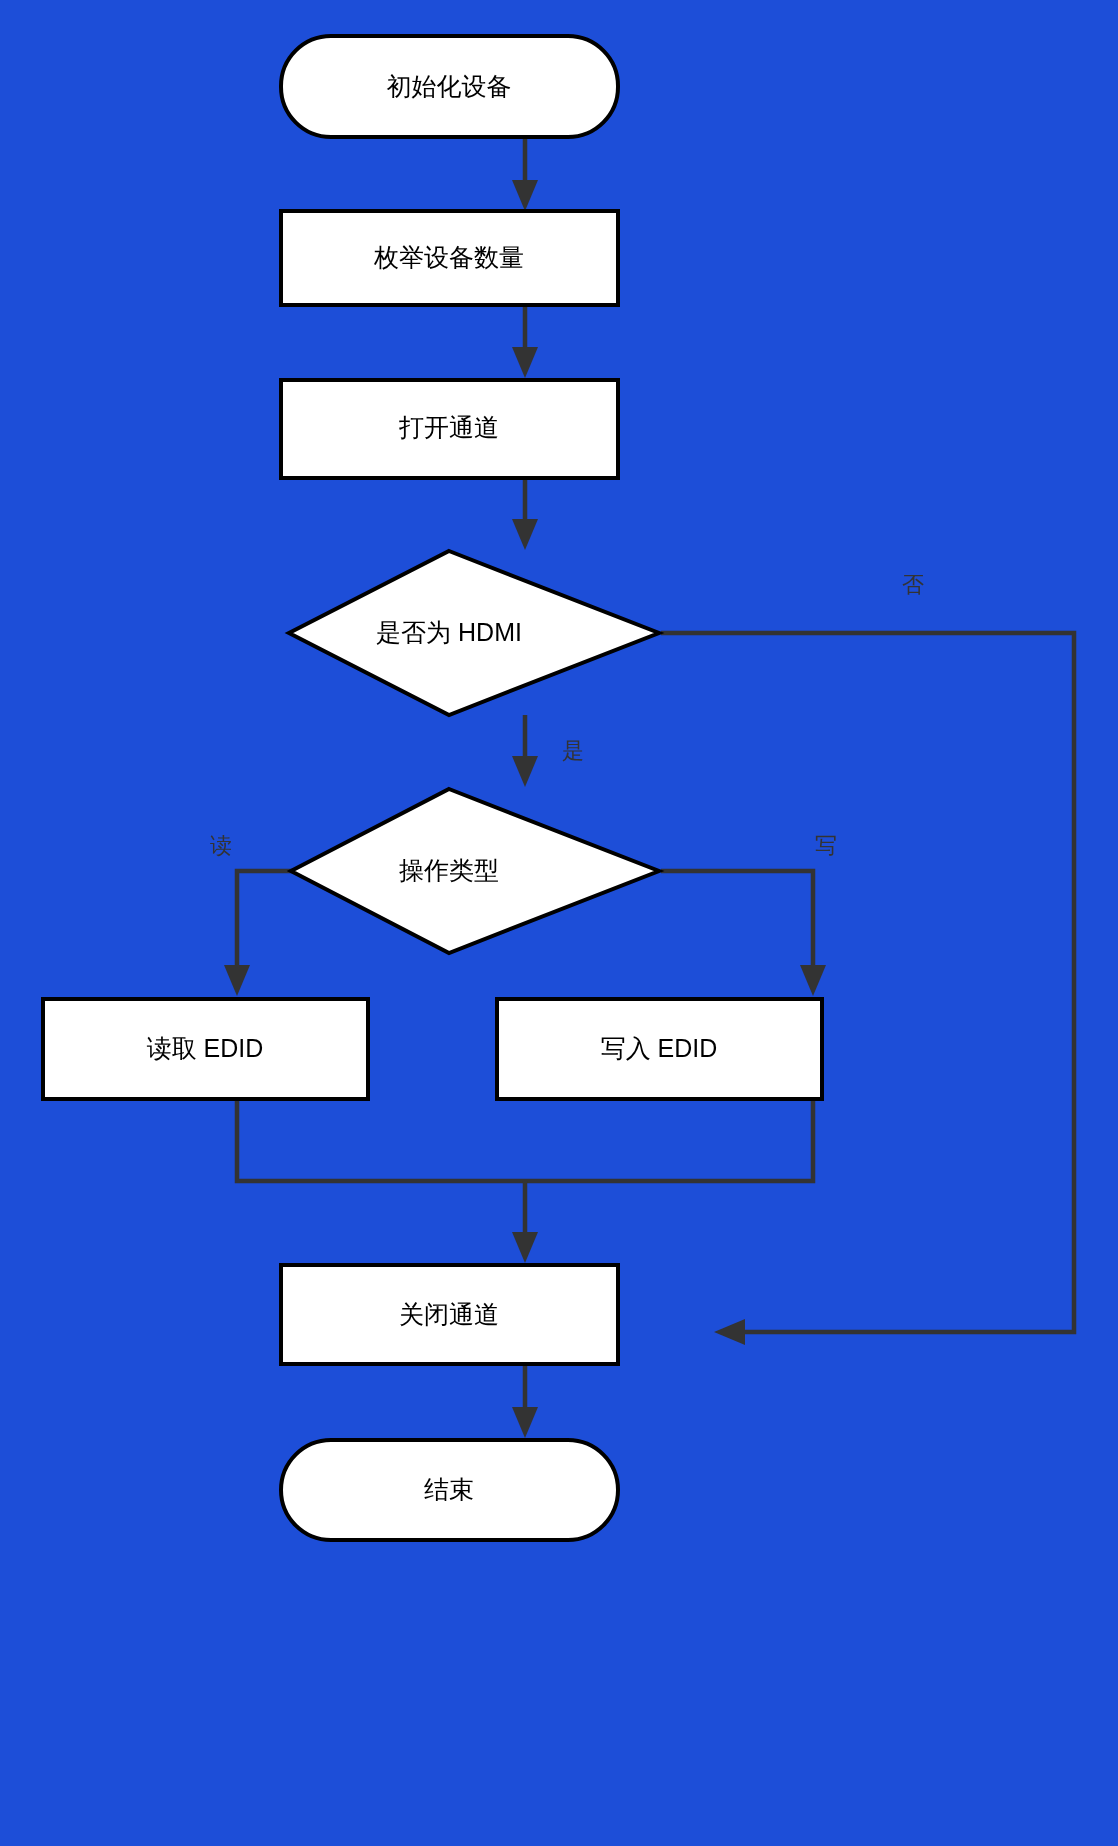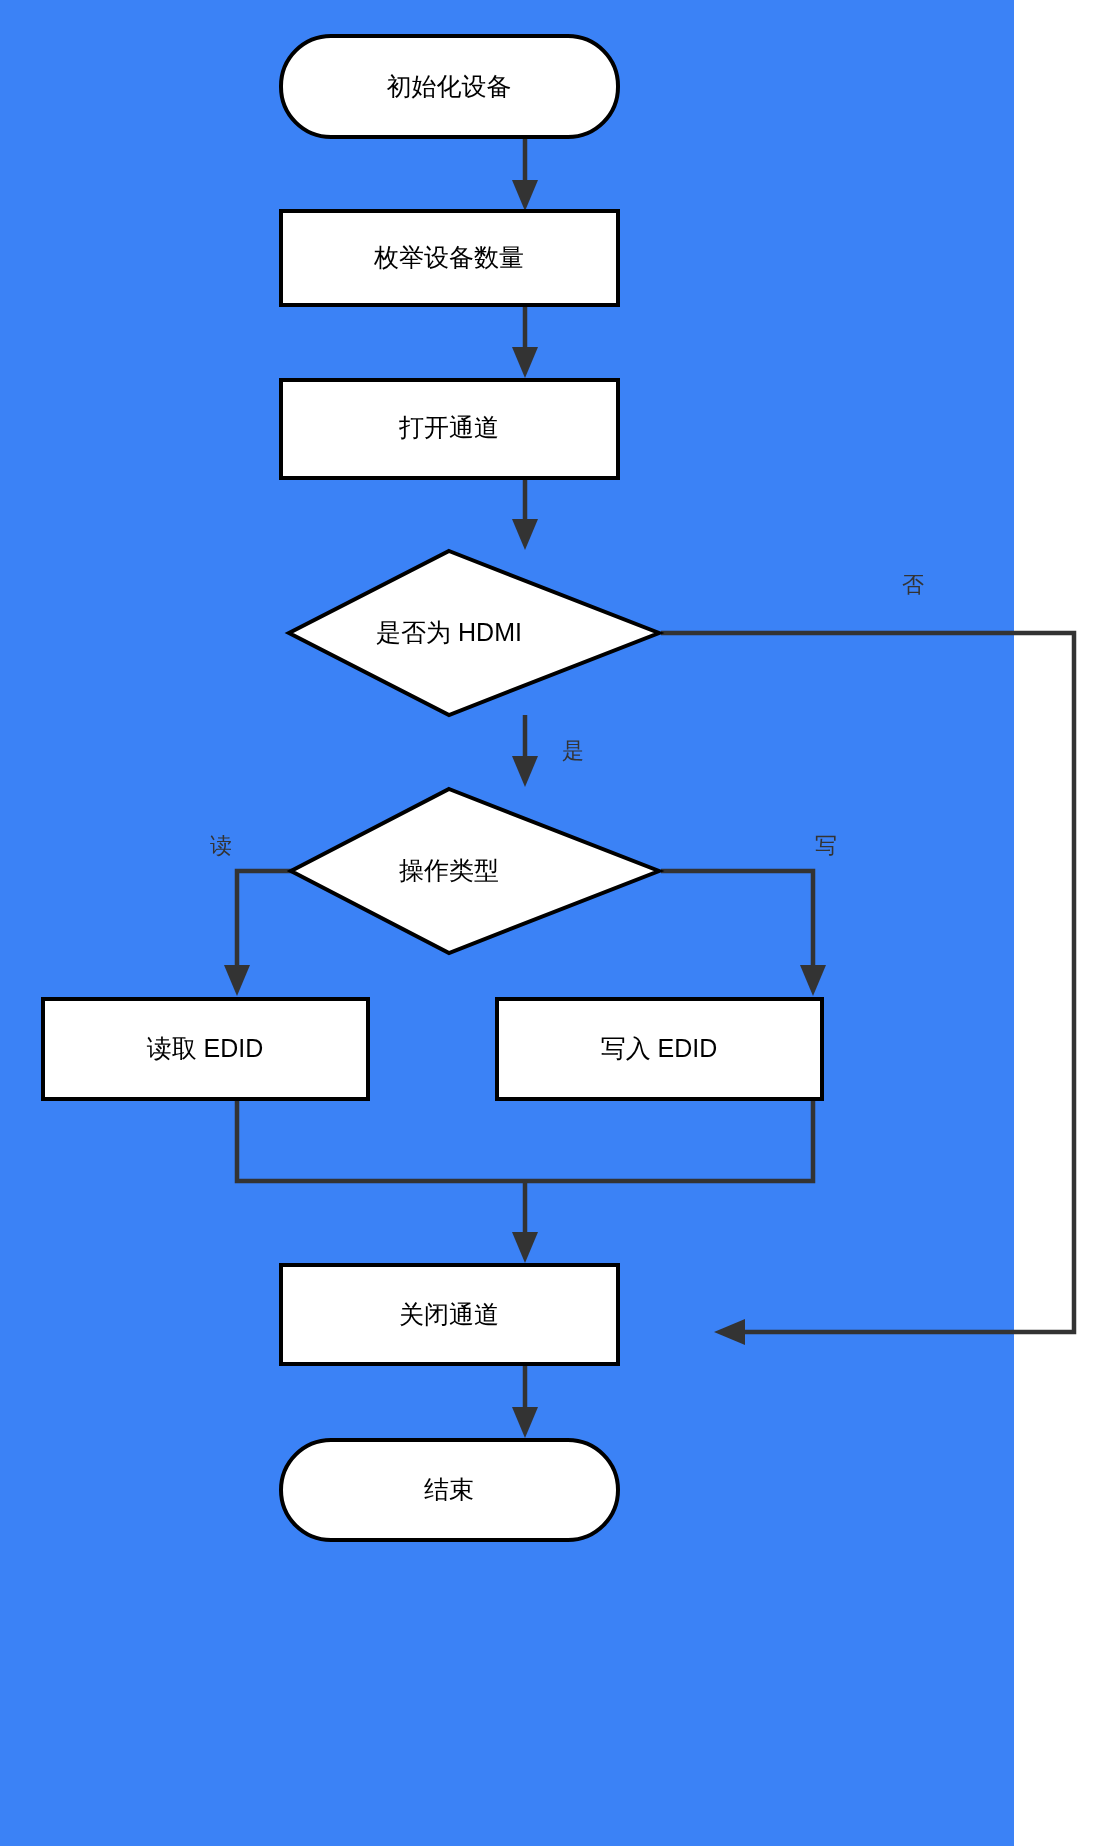--- a/index.html
+++ b/index.html
@@ -9,23 +9,23 @@
     background: #ffffff;
   }
   body {
     width: 1118px;
     height: 1846px;
     font-family: "Liberation Sans", "DejaVu Sans", sans-serif;
     overflow: hidden;
   }
   #flowchart-root {
     position: relative;
-    width: 1014px;
+    width: 1118px;
     height: 1846px;
-    background: #3b82f6;
+    background: #1d4ed8;
   }
   svg#flow-svg {
     display: block;
     width: 1118px;
     height: 1846px;
   }
   .shape-stroke {
     stroke: #000000;
     stroke-width: 4;
     fill: #ffffff;

